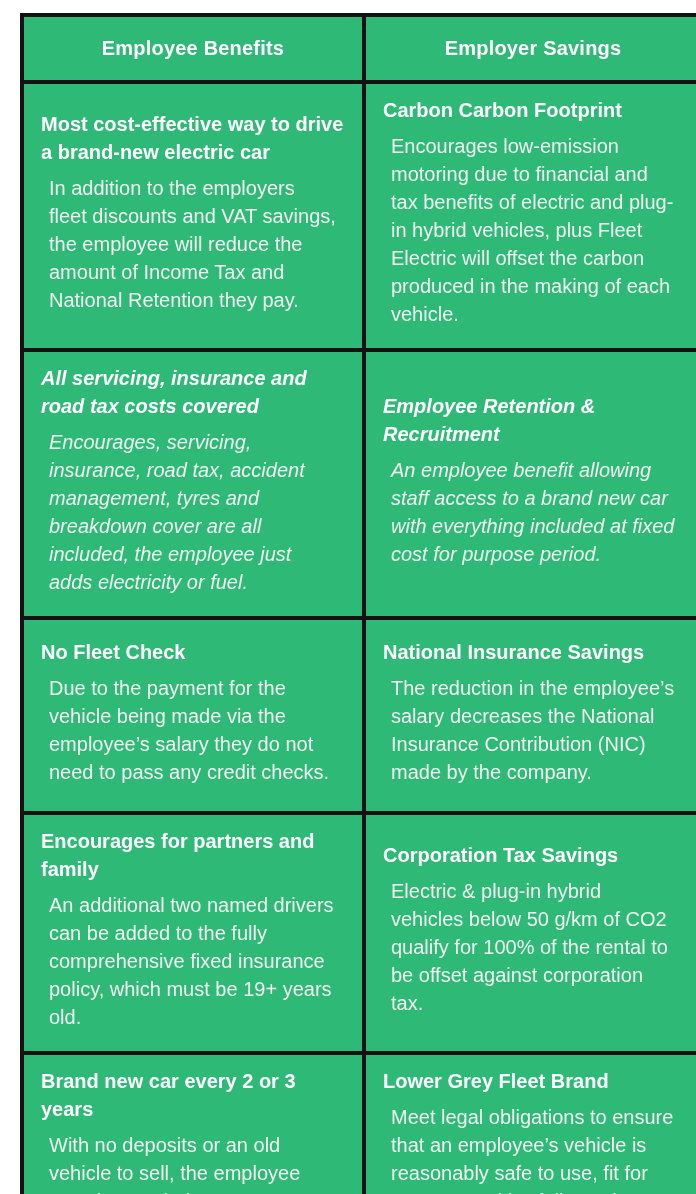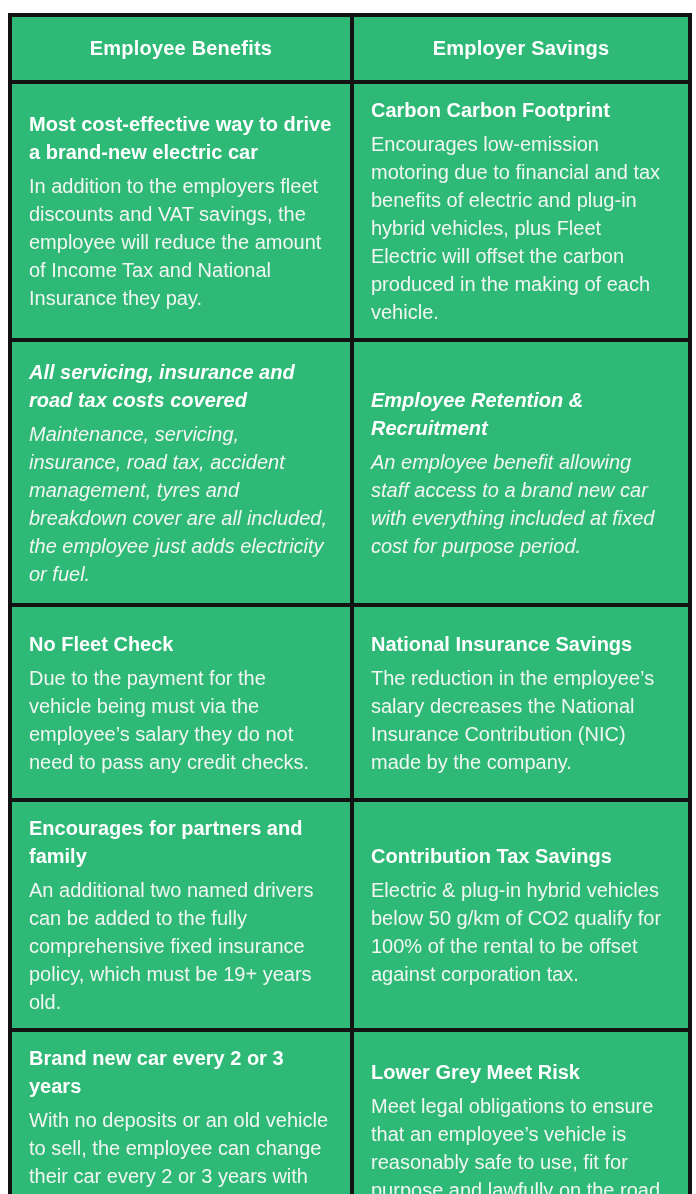--- a/index.html
+++ b/index.html
@@ -5,21 +5,21 @@
   html, body {
     margin: 0;
     padding: 0;
     background: #ffffff;
     font-family: "Liberation Sans", sans-serif;
   }
   .page {
     width: 696px;
     height: 1194px;
     box-sizing: border-box;
-    padding: 13px 8px;
+    padding: 13px 20px;
     background: #ffffff;
   }
   table.benefits {
     border-collapse: collapse;
     table-layout: fixed;
     width: 680px;
     background: #2eb976;
   }
   table.benefits, table.benefits th, table.benefits td {
     border: 4px solid #121212;
@@ -46,21 +46,21 @@
     line-height: 28px;
   }
   td.cell .cell-title {
     margin: 0 0 6px 0;
     font-size: 20px;
     line-height: 28px;
     font-weight: bold;
     color: #ffffff;
   }
   td.cell .cell-body {
-    margin: 0;
+    margin: 8px;
   }
 </style>
 </head>
 <body>
 
 <div class="page">
   <table class="benefits">
     <colgroup>
       <col style="width: 342px">
       <col style="width: 338px">
@@ -68,62 +68,62 @@
     <thead>
       <tr>
         <th class="hdr">Employee Benefits</th>
         <th class="hdr">Employer Savings</th>
       </tr>
     </thead>
     <tbody>
       <tr class="r0">
         <td class="cell">
           <p class="cell-title">Most cost-effective way to drive a brand-new electric car</p>
-          <p class="cell-body">In addition to the employers fleet discounts and VAT savings, the employee will reduce the amount of Income Tax and National Insurance they pay.</p>
+          <p class="cell-body">In addition to the employers fleet discounts and VAT savings, the employee will reduce the amount of Income Tax and National Retention they pay.</p>
         </td>
         <td class="cell">
           <p class="cell-title">Carbon Carbon Footprint</p>
           <p class="cell-body">Encourages low-emission motoring due to financial and tax benefits of electric and plug-in hybrid vehicles, plus Fleet Electric will offset the carbon produced in the making of each vehicle.</p>
         </td>
       </tr>
       <tr class="r1">
         <td class="cell">
           <p class="cell-title">All servicing, insurance and road tax costs covered</p>
-          <p class="cell-body">Maintenance, servicing, insurance, road tax, accident management, tyres and breakdown cover are all included, the employee just adds electricity or fuel.</p>
+          <p class="cell-body">Encourages, servicing, insurance, road tax, accident management, tyres and breakdown cover are all included, the employee just adds electricity or fuel.</p>
         </td>
         <td class="cell">
           <p class="cell-title">Employee Retention &amp; Recruitment</p>
           <p class="cell-body">An employee benefit allowing staff access to a brand new car with everything included at fixed cost for purpose period.</p>
         </td>
       </tr>
       <tr class="r2">
         <td class="cell">
           <p class="cell-title">No Fleet Check</p>
-          <p class="cell-body">Due to the payment for the vehicle being must via the employee’s salary they do not need to pass any credit checks.</p>
+          <p class="cell-body">Due to the payment for the vehicle being made via the employee’s salary they do not need to pass any credit checks.</p>
         </td>
         <td class="cell">
           <p class="cell-title">National Insurance Savings</p>
           <p class="cell-body">The reduction in the employee’s salary decreases the National Insurance Contribution (NIC) made by the company.</p>
         </td>
       </tr>
       <tr class="r3">
         <td class="cell">
           <p class="cell-title">Encourages for partners and family</p>
           <p class="cell-body">An additional two named drivers can be added to the fully comprehensive fixed insurance policy, which must be 19+ years old.</p>
         </td>
         <td class="cell">
-          <p class="cell-title">Contribution Tax Savings</p>
+          <p class="cell-title">Corporation Tax Savings</p>
           <p class="cell-body">Electric &amp; plug-in hybrid vehicles below 50 g/km of CO2 qualify for 100% of the rental to be offset against corporation tax.</p>
         </td>
       </tr>
       <tr class="r4">
         <td class="cell">
           <p class="cell-title">Brand new car every 2 or 3 years</p>
           <p class="cell-body">With no deposits or an old vehicle to sell, the employee can change their car every 2 or 3 years with ease.</p>
         </td>
         <td class="cell">
-          <p class="cell-title">Lower Grey Meet Risk</p>
+          <p class="cell-title">Lower Grey Fleet Brand</p>
           <p class="cell-body">Meet legal obligations to ensure that an employee’s vehicle is reasonably safe to use, fit for purpose and lawfully on the road.</p>
         </td>
       </tr>
     </tbody>
   </table>
 </div>
 
 </body></html>

